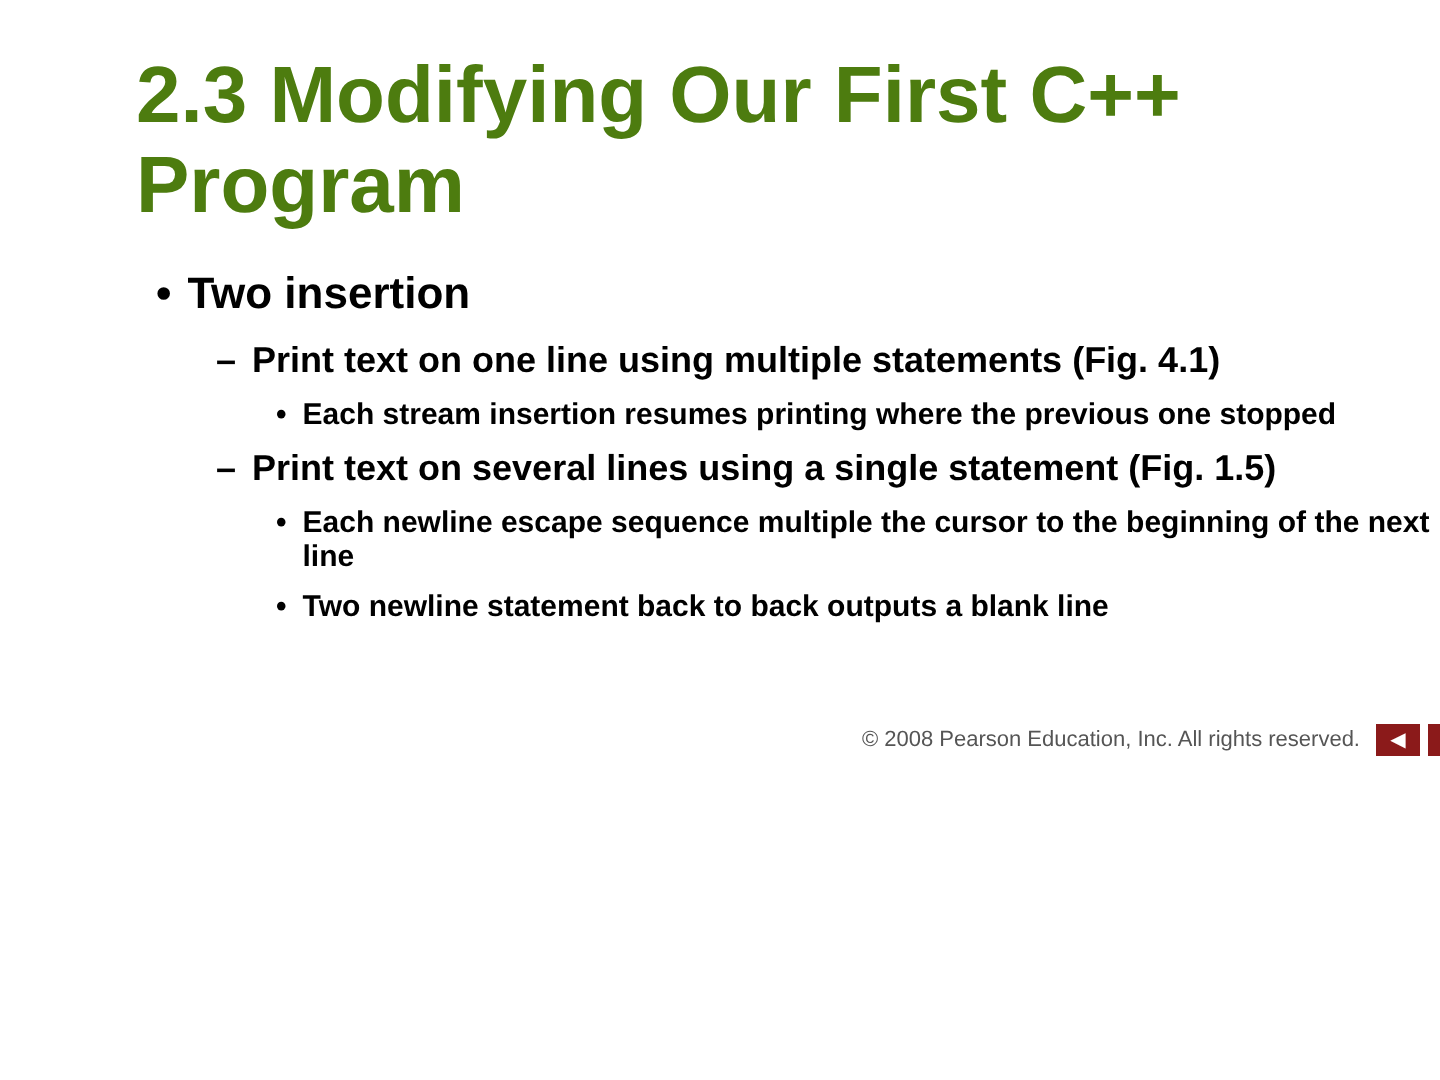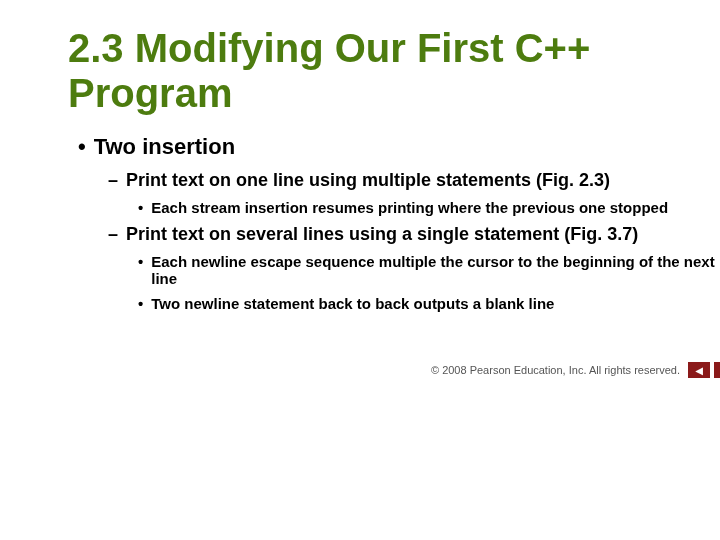--- a/index.html
+++ b/index.html
@@ -140,31 +140,31 @@
 
   <div class="content">
 
     <div class="level1">
       <span class="level1-bullet">•</span>
       <span>Two insertion</span>
     </div>
 
     <div class="level2 section-gap">
       <span class="level2-dash">–</span>
-      <span>Print text on one line using multiple statements (Fig. 2.3)</span>
+      <span>Print text on one line using multiple statements (Fig. 4.1)</span>
     </div>
 
     <div class="level3 section-gap">
       <span class="level3-bullet">•</span>
       <span class="level3-text">Each stream insertion resumes printing where the previous one stopped</span>
     </div>
 
     <div class="level2 section-gap">
       <span class="level2-dash">–</span>
-      <span>Print text on several lines using a single statement (Fig. 3.7)</span>
+      <span>Print text on several lines using a single statement (Fig. 1.5)</span>
     </div>
 
     <div class="level3 section-gap">
       <span class="level3-bullet">•</span>
       <span class="level3-text">Each newline escape sequence multiple the cursor to the beginning of the next line</span>
     </div>
 
     <div class="level3 section-gap">
       <span class="level3-bullet">•</span>
       <span class="level3-text">Two newline statement back to back outputs a blank line</span>

